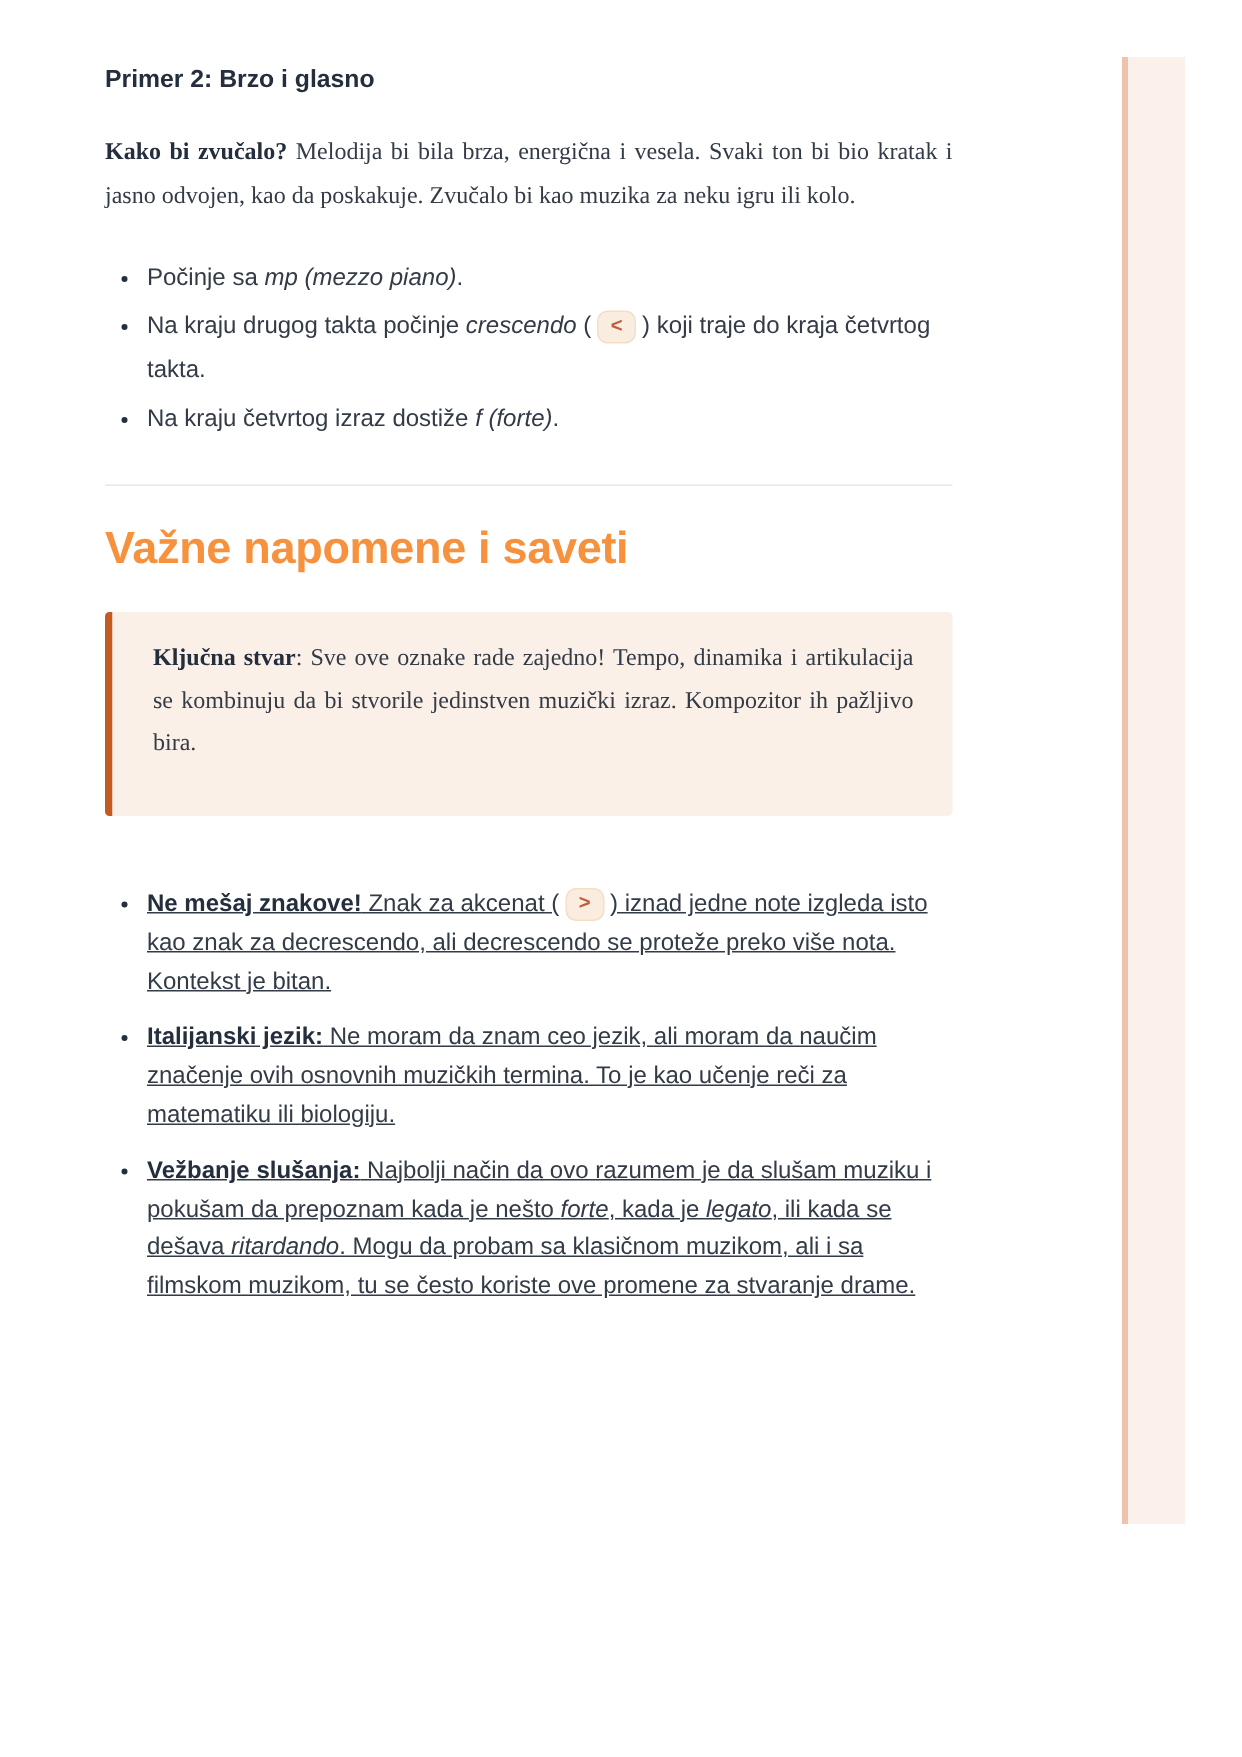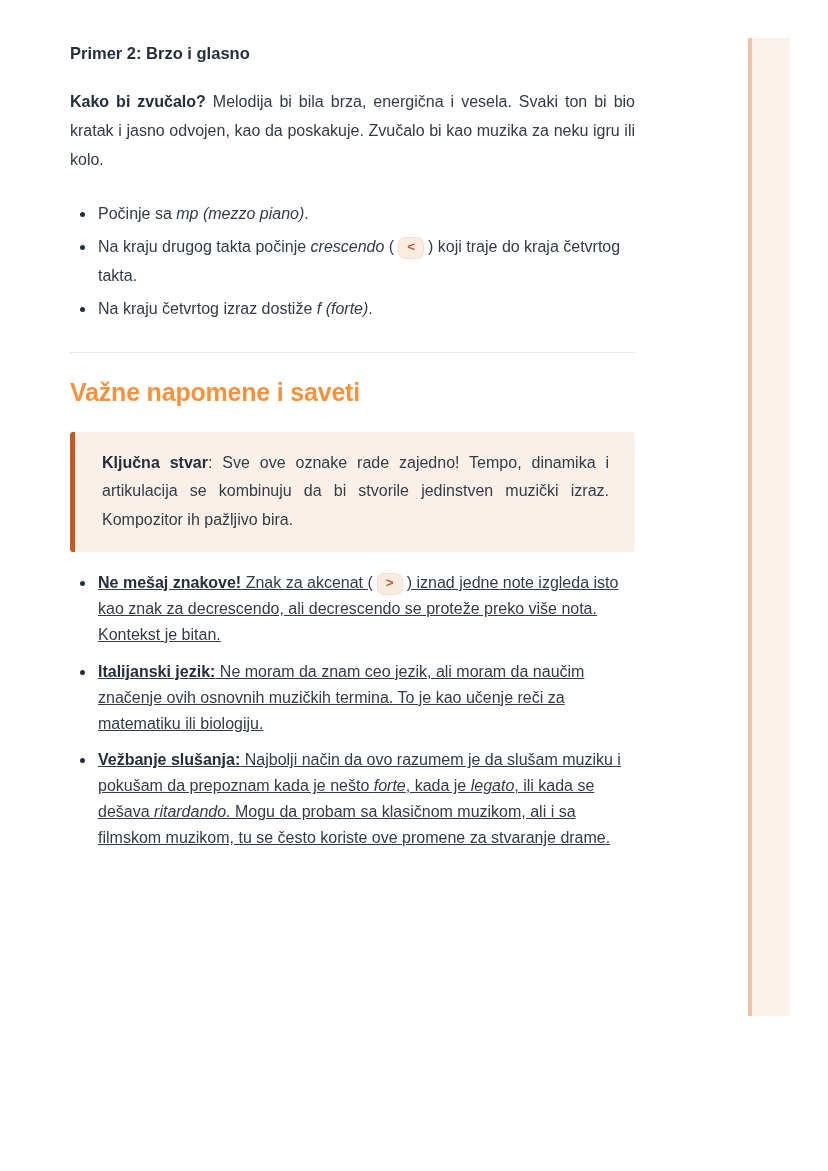--- a/index.html
+++ b/index.html
@@ -43,46 +43,46 @@
   }
 
   ul { margin: 0; padding: 0 0 0 26px; list-style: disc; }
   li { padding-left: 2px; }
   li::marker { color: var(--bold_text, #242E3C); font-size: 15px; }
 
   ul.simple { margin-bottom: 24px; }
   ul.simple li { line-height: 1.65; margin-bottom: 8px; }
 
   p.body-par { margin: 0 0 26px 0; line-height: 1.8; }
-  .just { text-align: justify; }
+  .just { text-align: justify; font-family: Liberation Serif, serif; }
 
   ul.mid { margin-bottom: 24px; }
   ul.mid li { line-height: 1.8; margin-bottom: 4px; }
 
   hr.divider {
     border: none;
     border-top: 1px solid var(--divider, #E5E7EB);
     margin: 28px 0 0 0;
     width: 565px;
   }
 
   h2.section-heading {
     margin: 25px 0 25px 0;
-    font-size: 25px;
+    font-size: 30px;
     font-weight: 700;
     color: var(--accent, #F6913D);
     letter-spacing: -0.2px;
   }
 
   .callout {
     background: var(--callout_bg, #FBF0E8);
     border-left: 5px solid var(--callout_border, #C35A21);
     border-radius: 3px;
-    padding: 17px 26px 17px 27px;
-    margin: 0 0 18px 0;
+    padding: 17px 26px 33px 27px;
+    margin: 0 0 46px 0;
     width: 565px;
   }
   .callout p { margin: 0; line-height: 1.8; }
 
   ul.tips { margin-bottom: 0; text-decoration: underline; }
   ul.tips li { line-height: 1.62; margin-bottom: 11px; }
   ul.tips li:last-child { margin-bottom: 0; }
 
   .b { font-weight: 700; color: var(--bold_text, #242E3C); }
   .i { font-style: italic; }

